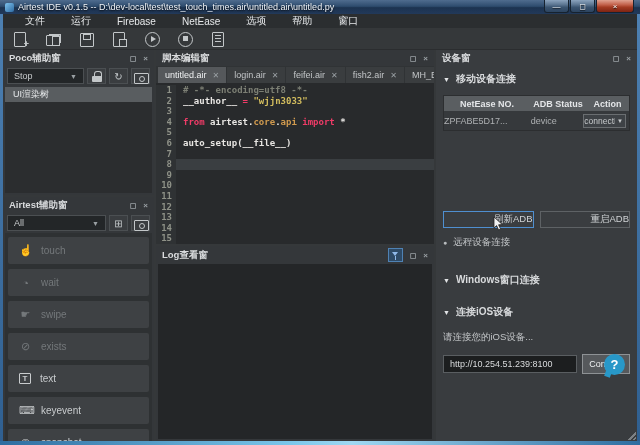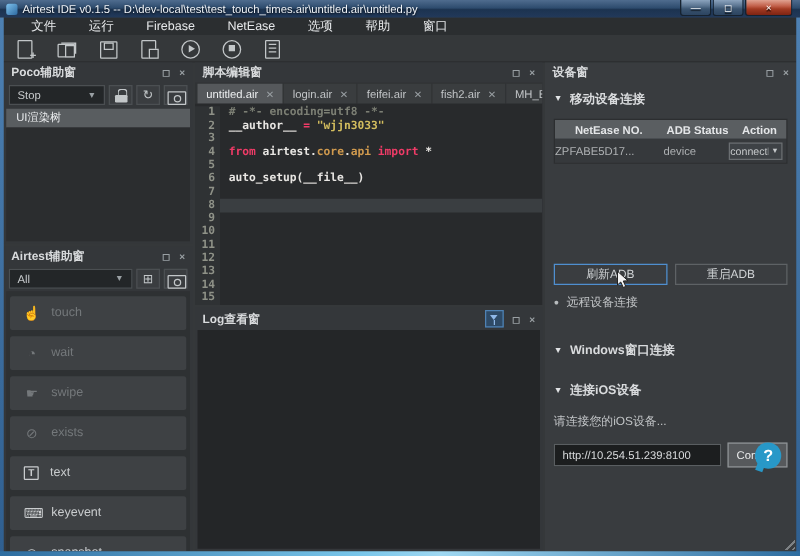--- a/index.html
+++ b/index.html
@@ -99,21 +99,21 @@
   .tbl-h { display:flex; background:#5a5e61; height:15px; }
   .tbl-h > div { font-size:9px; font-weight:bold; color:#e4e6e8; display:flex; align-items:center; justify-content:center; }
   .tbl-r { display:flex; background:#36393c; height:19px; align-items:center;gap:16px; }
   .c1 { width:86px; } .c2 { width:56px; } .c3 { flex:1; }
   .tbl-r .c1 { font-size:9px; color:#aeb1b3; justify-content:center; display:flex; }
   .tbl-r .c2 { font-size:9px; color:#aeb1b3; justify-content:center; display:flex; }
   .dd { margin:0 3px; flex:1; height:14px; background:#3e4246; border:1px solid #6a6e71; display:flex; align-items:center; }
   .dd .lbl { flex:1; text-align:center; font-size:8.5px; color:#c6c9cb; }
   .dd .da { width:11px; border-left:1px solid #6a6e71; font-size:6px; color:#c6c9cb; text-align:center; }
   .adb-row { display:flex; gap:6px; margin-top:80px; }
-  .btn { position:relative; height:17px; border:1px solid #5e6265; background:#3a3d40; color:#cfd2d4; font-size:9.5px; display:flex; align-items:center; justify-content:center; }
+  .btn { position:relative; height:17px; border:1px solid #5e6265; background:#3a3d40; color:#cfd2d4; font-size:9.5px; display:flex; align-items:center; justify-content:flex-end; }
   .btn.half { flex:1; }
   .btn.hl { border-color:#4f8fd0; }
   .remote-row { display:flex; align-items:center; gap:6px; margin-top:8px; font-size:9.5px; color:#c2c5c7; }
   .remote-row .dot { font-size:7px; color:#b8bcbe; }
   .win-sec { margin-top:24px; }
   .winbtn-row { display:flex; gap:6px; margin-top:9px; align-items:center; }
   .btn.w80 { width:80px; }
   .winicon-btn { width:19px; height:16px; border:1px solid #4b4f52; background:#3a3d40; position:relative; flex:none; margin-left:auto; }
   .winicon-btn::before { content:""; position:absolute; left:4px; top:4px; width:9px; height:7px; border:1px solid #6fa8d8; }
   .winicon-btn::after { content:""; position:absolute; left:4px; top:4px; width:9px; height:2.5px; background:#6fa8d8; }

